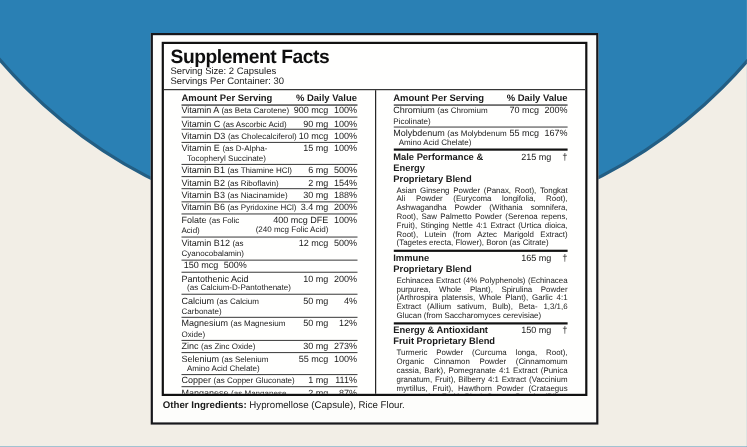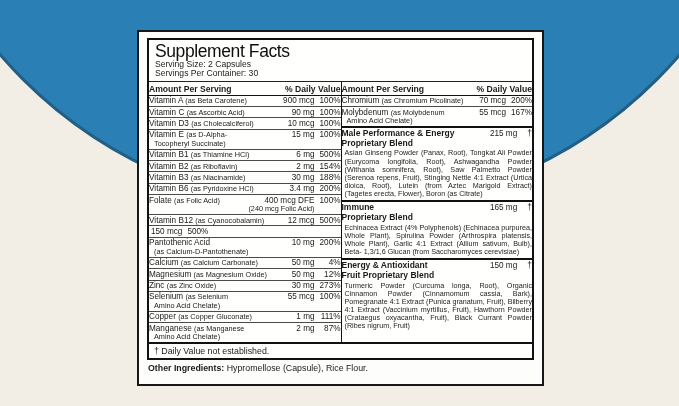--- a/index.html
+++ b/index.html
@@ -16,24 +16,24 @@
   }
   .card{
     position:absolute;left:137px;top:30px;width:407px;height:356px;
     background:#fdfdfb;border:2px solid #17171b;box-sizing:border-box;z-index:2;
   }
   .facts{
     margin:6px 8px 0 8px;border:2px solid #111;height:322px;
     box-sizing:border-box;background:#fffffe;overflow:hidden;
   }
   .titleblk{padding:2px 6px 2px 6px;border-bottom:1px solid #222;}
-  .title{font-size:17.5px;font-weight:400;line-height:18px;letter-spacing:-0.4px;color:#0e0e0e;}
+  .title{font-size:17.5px;font-weight:700;line-height:18px;letter-spacing:-0.4px;color:#0e0e0e;}
   .sline{font-size:8.6px;line-height:9.3px;}
   .cols{display:flex;align-items:stretch;}
-  .col{flex:1 1 50%;min-width:0;padding:0 0;box-sizing:border-box;}
+  .col{flex:1 1 50%;min-width:0;padding:0 16px;box-sizing:border-box;}
   .col-right{border-left:1px solid #111;}
   .chead{display:flex;justify-content:space-between;font-weight:700;font-size:8.6px;line-height:10px;padding:2px 0 1px;border-bottom:1.5px solid #111;}
   .row{display:flex;align-items:flex-start;padding:0.5px 0;}
   .row + .row{border-top:1px solid #4a4a4a;}
   .nm{flex:1 1 auto;min-width:0;}
   .l1{font-size:8.2px;line-height:9.4px;}
   .d{font-size:7.3px;}
   .l2{font-size:7.3px;line-height:8.4px;padding-left:5px;}
   .l2:empty{display:none;}
   .amt{text-align:right;white-space:nowrap;font-size:8.2px;line-height:9.4px;padding-left:2px;}

